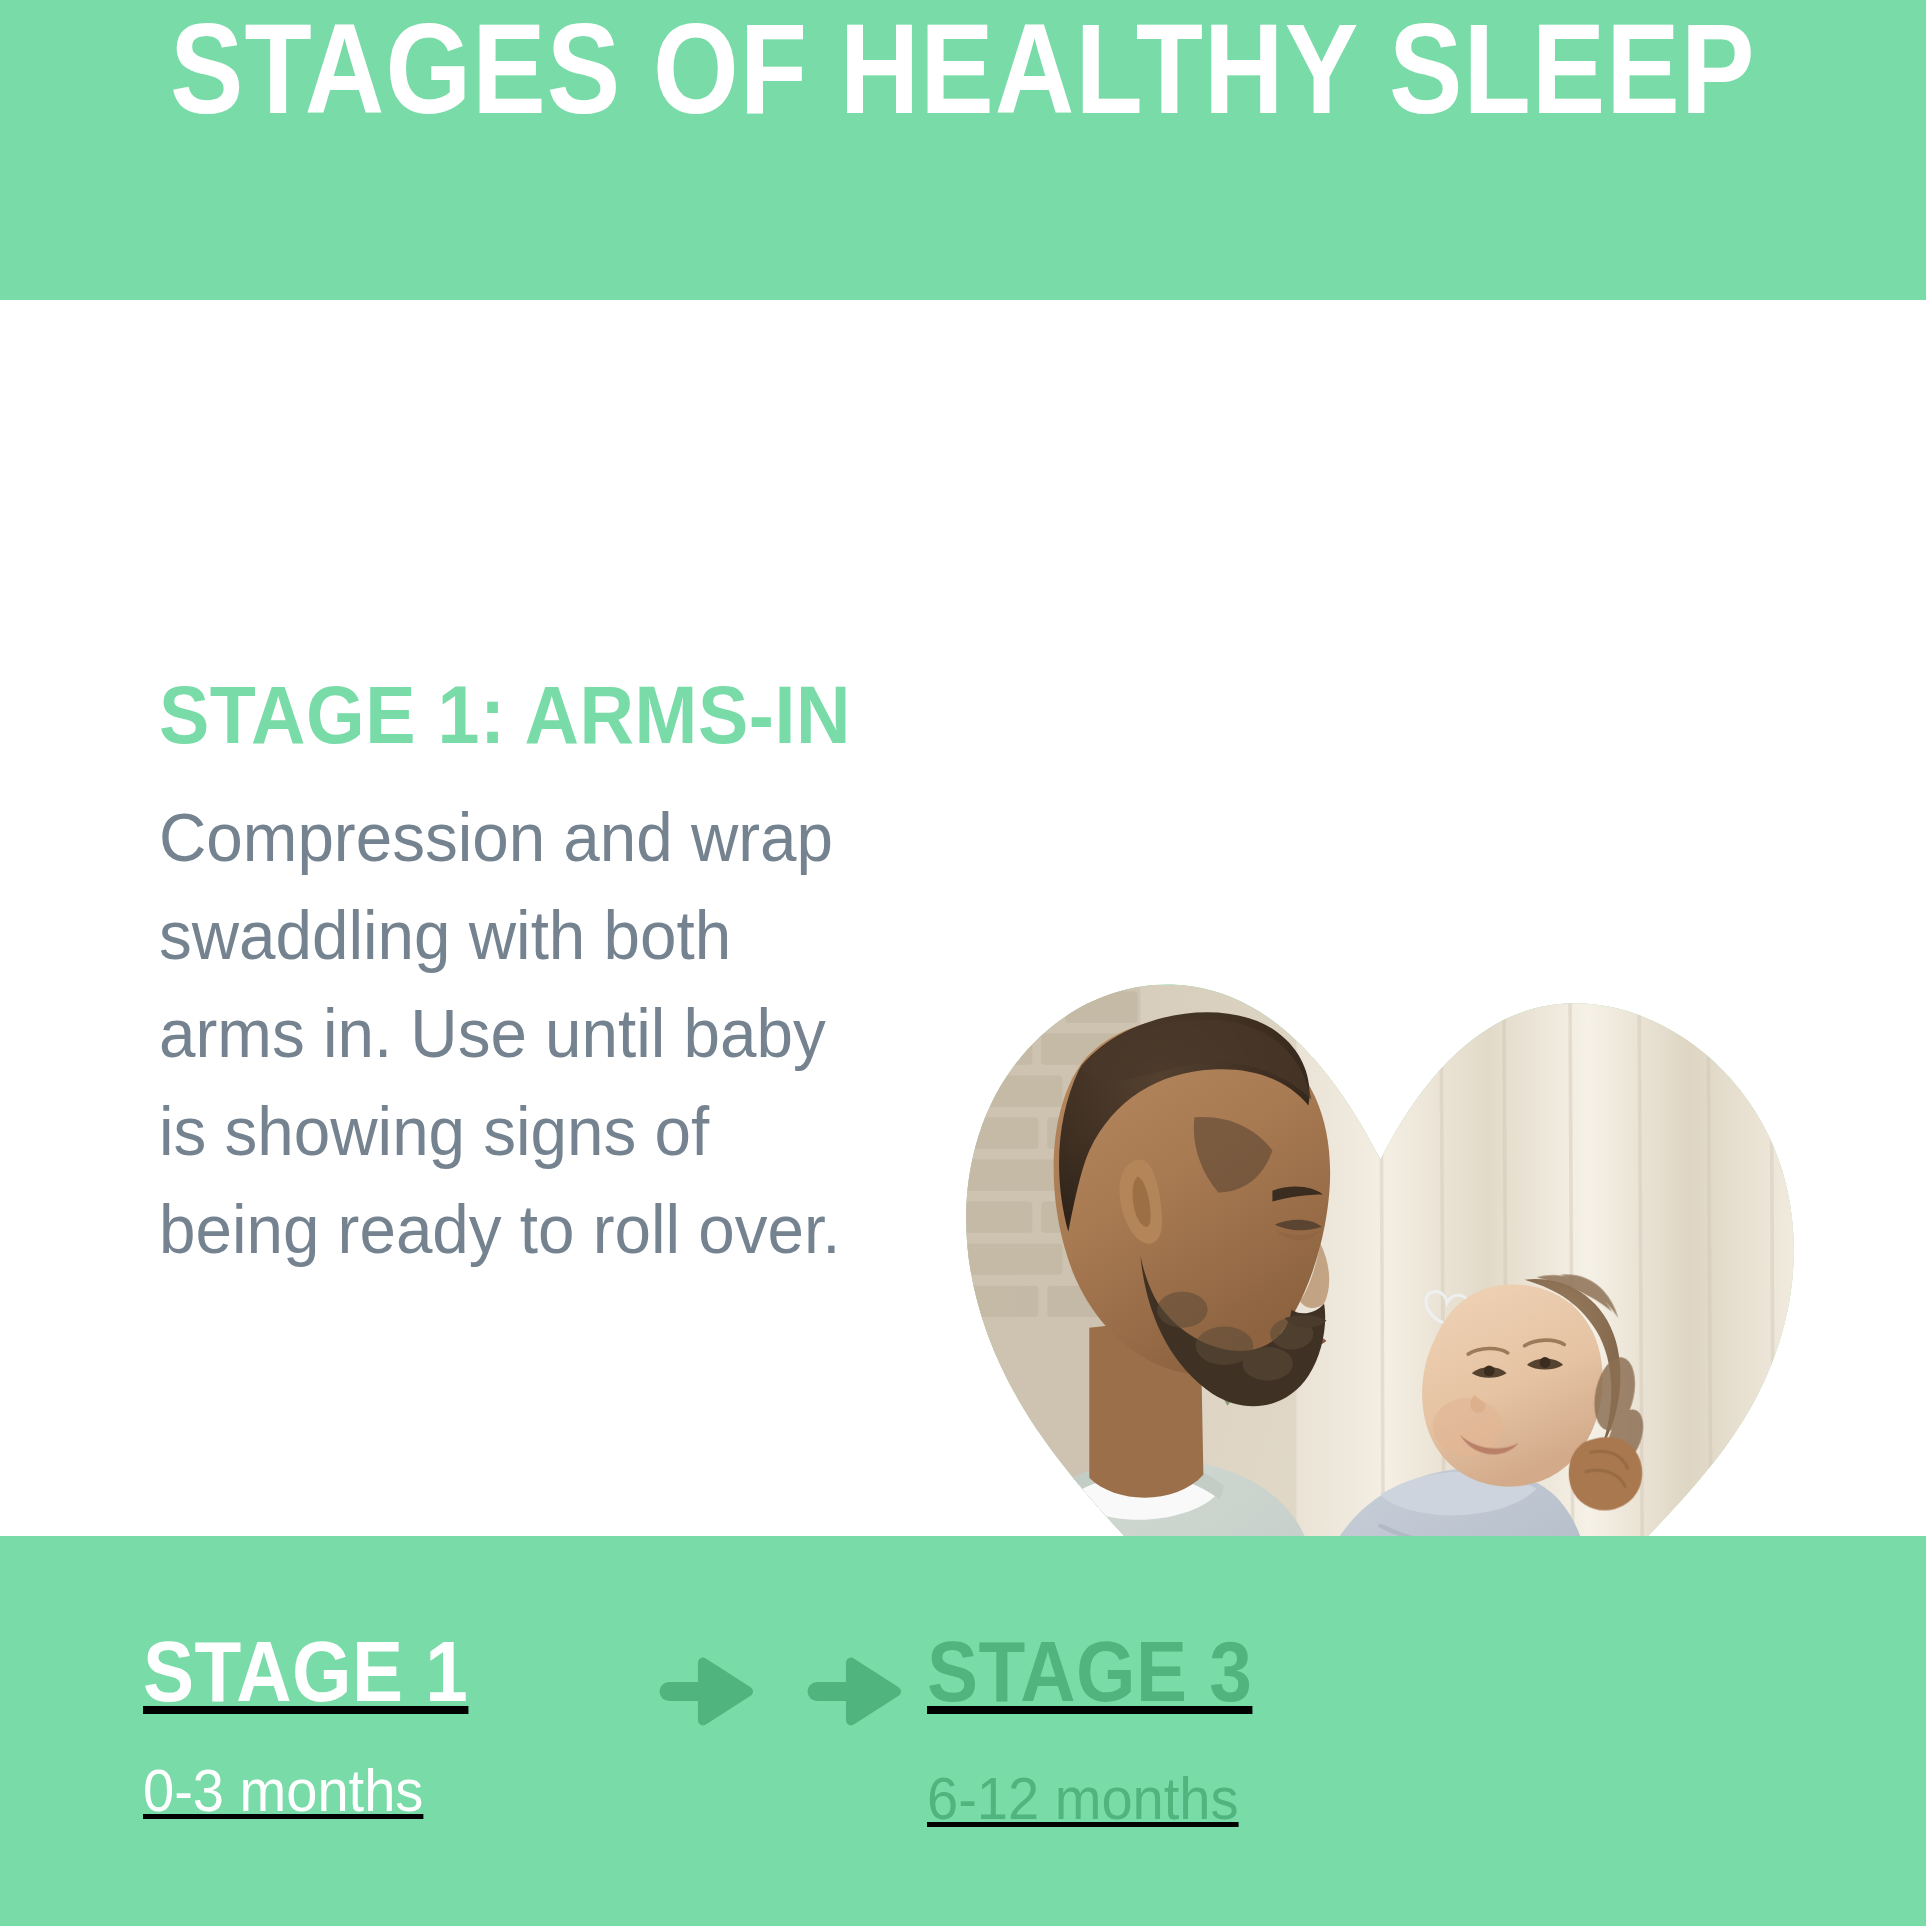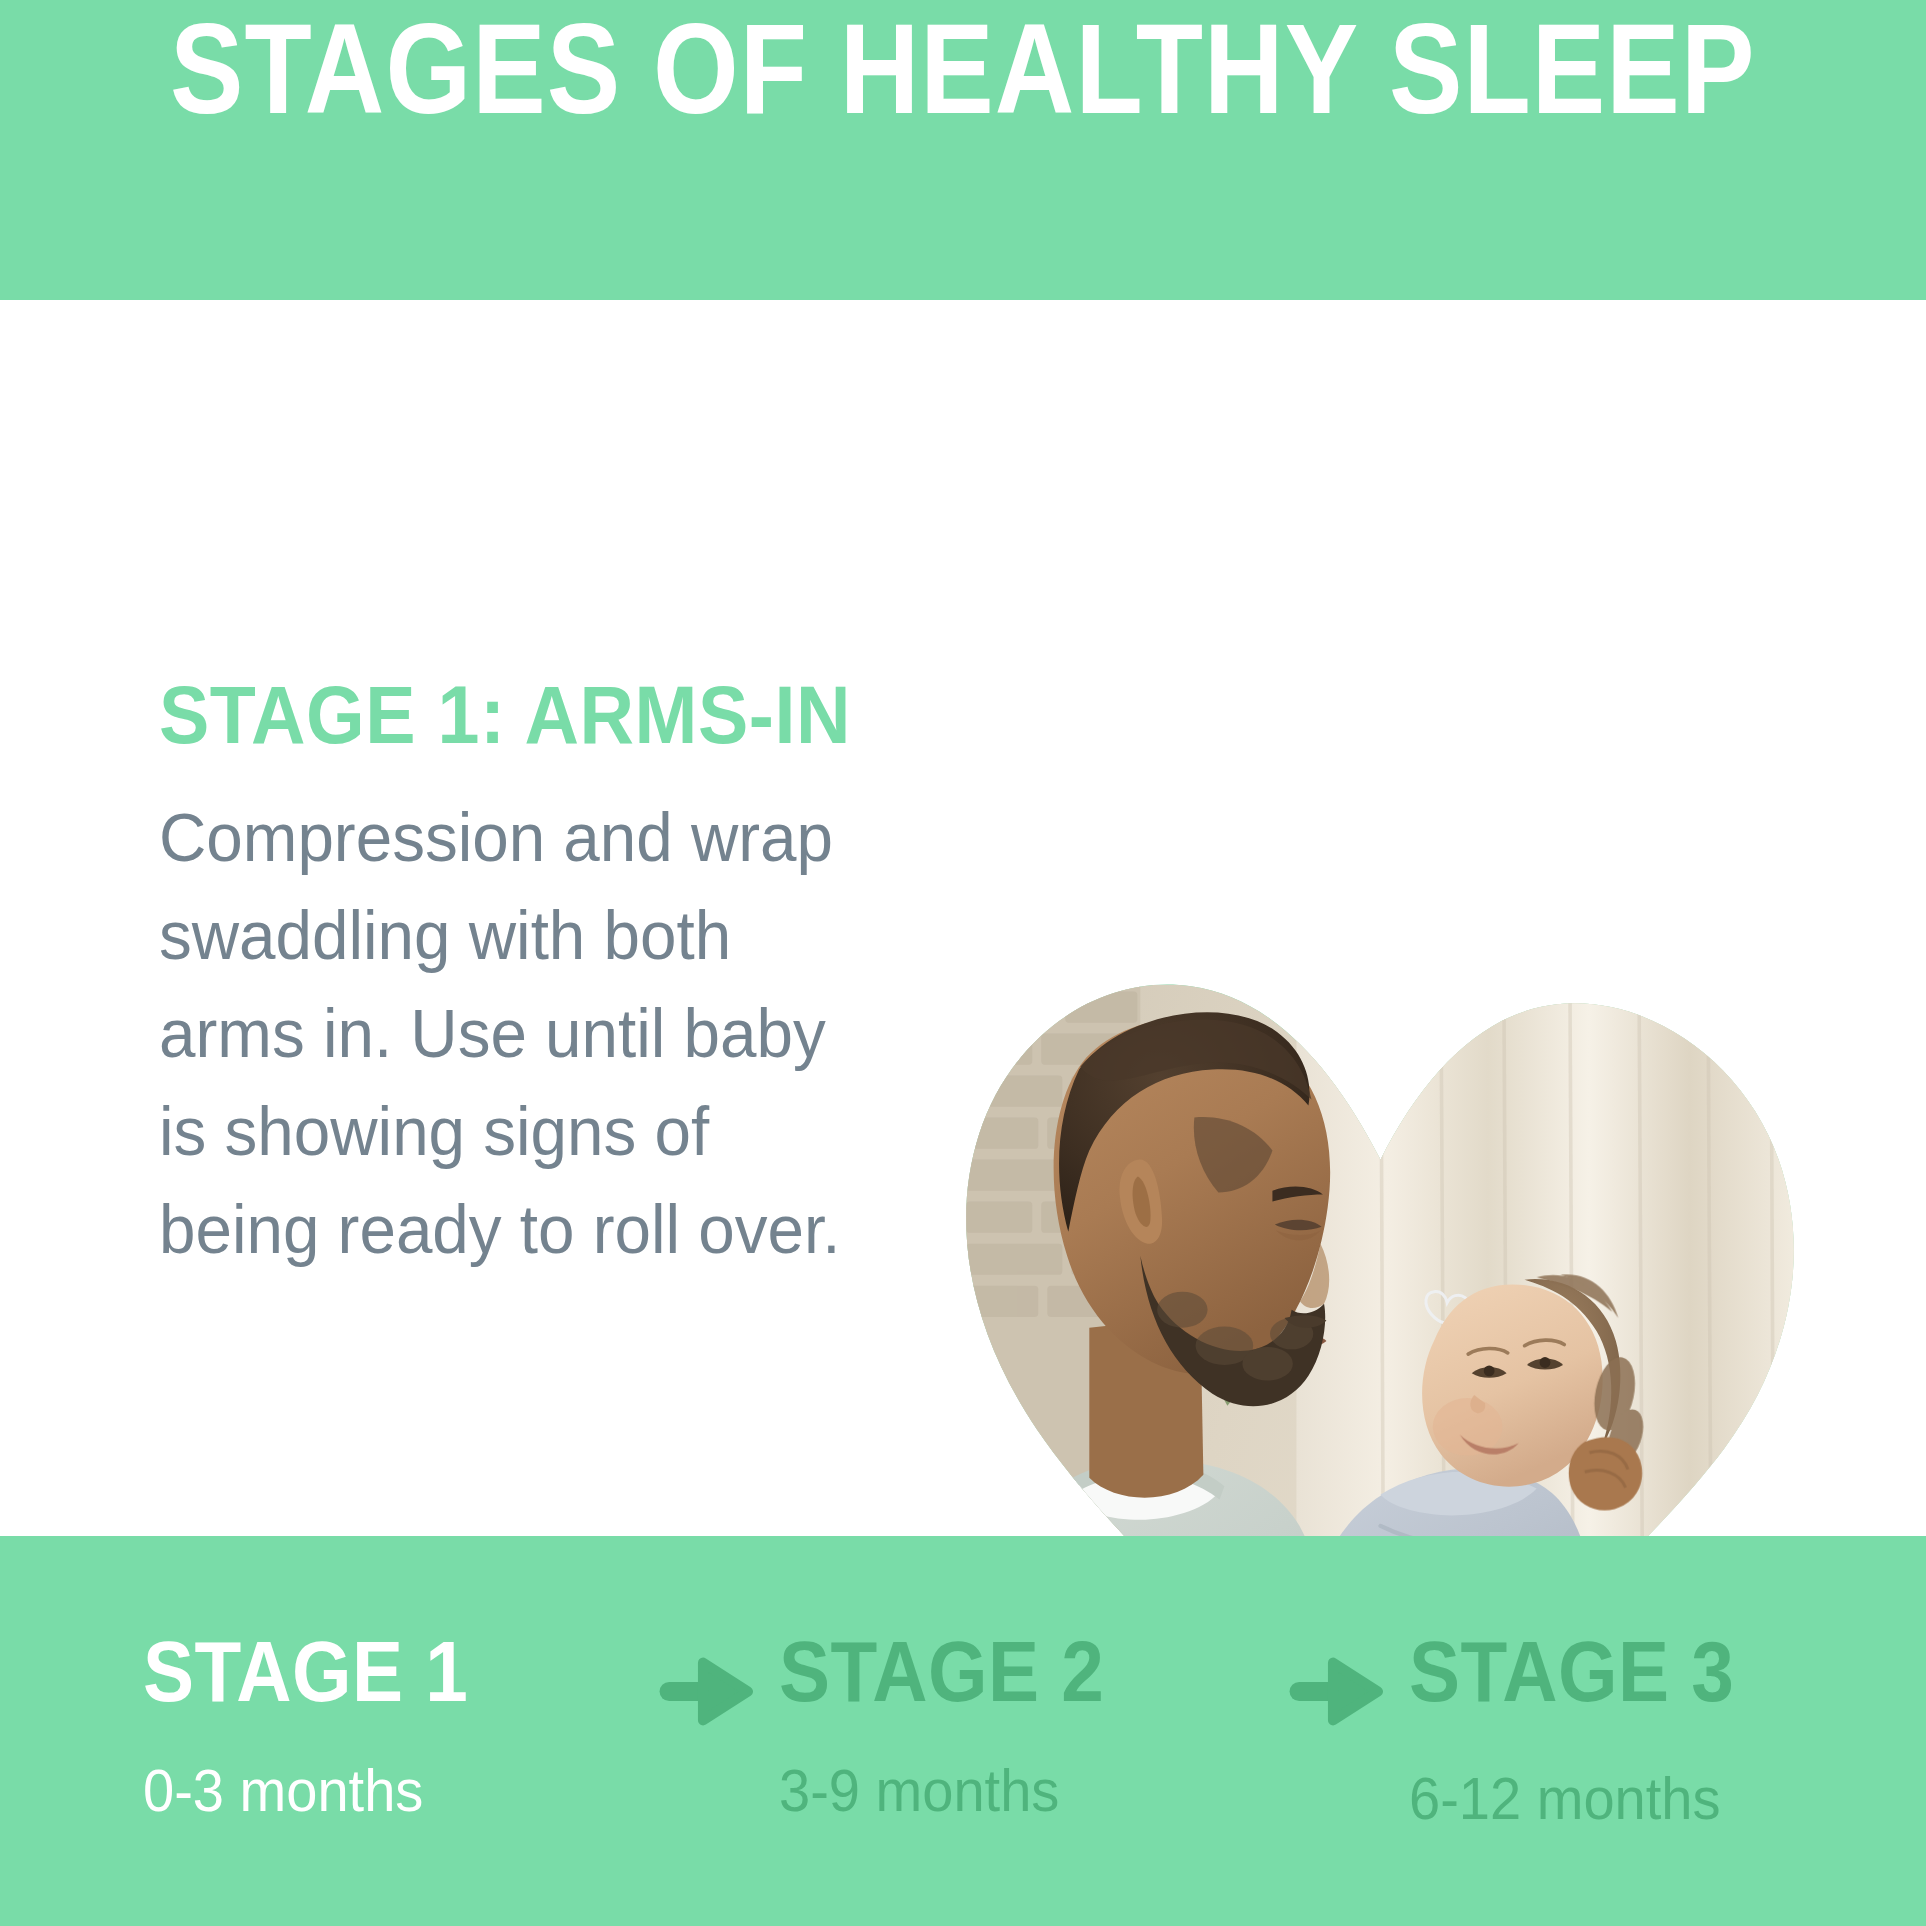--- a/index.html
+++ b/index.html
@@ -109,20 +109,21 @@
     position: absolute;
     left: 143px;
     top: 93px;
     display: flex;
     align-items: flex-start;
   }
   .stage-cell {
     display: flex;
     flex-direction: column;
     align-items: flex-start;
+    text-decoration: underline;
   }
   .stage-cell .cell-title {
     font-family: "Liberation Sans Narrow", "Liberation Sans", sans-serif;
     font-weight: 700;
     font-size: 85px;
     line-height: 1;
     letter-spacing: 0.6px;
     transform: scaleX(0.9);
     transform-origin: left center;
     white-space: nowrap;
@@ -412,24 +413,20 @@
       <div class="cell-sub">0-3 months</div>
     </div>
 
     <div class="arrow-cell">
       <svg width="96" height="71" viewBox="0 0 150 110">
         <rect x="4" y="40" width="86" height="30" rx="15" fill="#4fb47d"></rect>
         <path d="M72 10 L 142 55 L 72 100 Z" fill="#4fb47d" stroke="#4fb47d" stroke-width="16" stroke-linejoin="round"></path>
       </svg>
     </div>
 
-    <div class="stage-cell inactive cell-2" style="width: 482px;">
-      <div class="cell-title">STAGE 2</div>
-      <div class="cell-sub">3-9 months</div>
-    </div>
 
     <div class="arrow-cell">
       <svg width="96" height="71" viewBox="0 0 150 110">
         <rect x="4" y="40" width="86" height="30" rx="15" fill="#4fb47d"></rect>
         <path d="M72 10 L 142 55 L 72 100 Z" fill="#4fb47d" stroke="#4fb47d" stroke-width="16" stroke-linejoin="round"></path>
       </svg>
     </div>
 
     <div class="stage-cell inactive cell-3" style="width: 488px; gap: 8px;">
       <div class="cell-title">STAGE 3</div>

